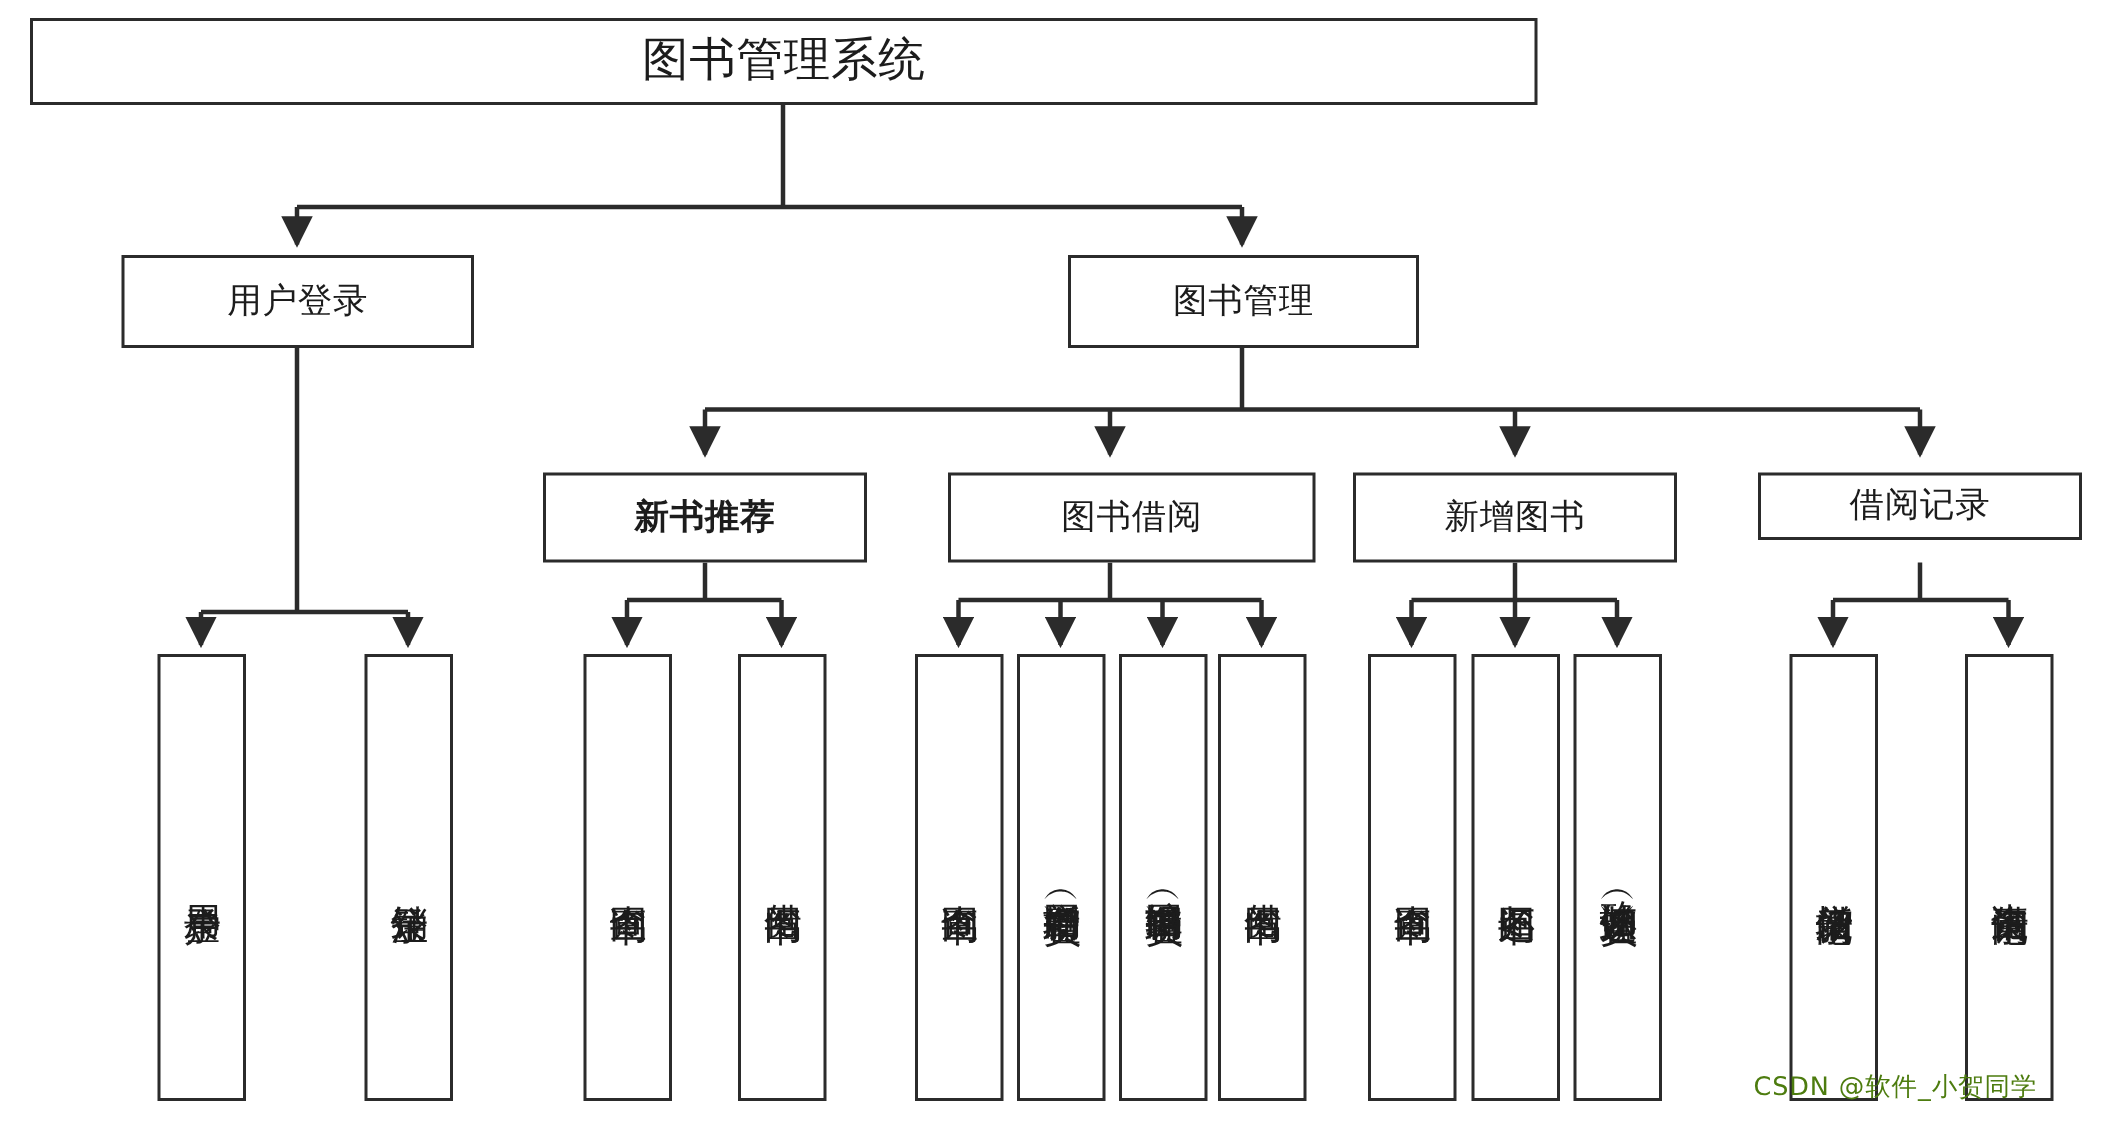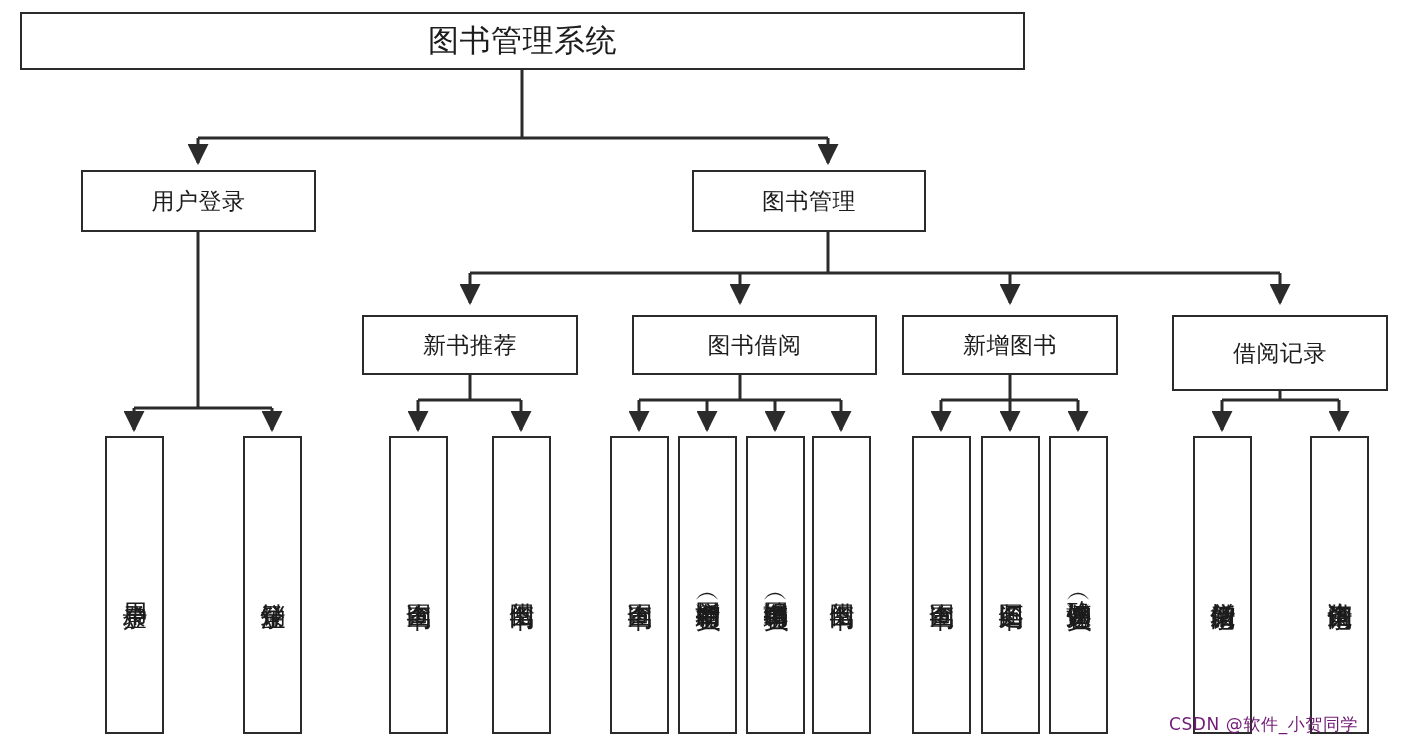--- a/index.html
+++ b/index.html
@@ -59,21 +59,21 @@
     line-height: 1.28;
     letter-spacing: 1px;
     height: auto;
     max-height: 280px;
   }
   .watermark {
     position: absolute;
     left: 1169px;
     top: 713px;
     font-size: 17px;
-    color: #701a75;
+    color: #4d7c0f;
     letter-spacing: 0.6px;
     font-family: "DejaVu Sans", "Liberation Sans", sans-serif;
     z-index: 6;
     white-space: nowrap;
   }
 </style>
 </head>
 <body>
 
 <div id="canvas">
@@ -129,37 +129,37 @@
   </svg>
 
   <div class="node root" style="left:20px; top:12px; width:1005px; height:58px;">
     <span class="node-label">图书管理系统</span>
   </div>
 
   <div class="node" style="left:81px; top:170px; width:235px; height:62px;">
     <span class="node-label">用户登录</span>
   </div>
 
-  <div class="node" style="left:692px; top:170px; width:234px; height:62px;">
+  <div class="node" style="left:712px; top:170px; width:234px; height:62px;">
     <span class="node-label">图书管理</span>
   </div>
 
-  <div class="node" style="left:362px; top:315px; width:216px; height:60px;">
+  <div class="node" style="left:362px; top:315px; width:216px; height:60px;font-weight:bold;">
     <span class="node-label">新书推荐</span>
   </div>
 
   <div class="node" style="left:632px; top:315px; width:245px; height:60px;">
     <span class="node-label">图书借阅</span>
   </div>
 
   <div class="node" style="left:902px; top:315px; width:216px; height:60px;">
     <span class="node-label">新增图书</span>
   </div>
 
-  <div class="node" style="left:1172px; top:315px; width:216px; height:76px;">
+  <div class="node" style="left:1172px; top:315px; width:216px; height:45px;">
     <span class="node-label">借阅记录</span>
   </div>
 
   <div class="node leaf" style="left:105px; top:436px; width:59px; height:298px;">
     <span class="node-label">用户登录</span>
   </div>
 
   <div class="node leaf" style="left:243px; top:436px; width:59px; height:298px;">
     <span class="node-label">注销登录</span>
   </div>

